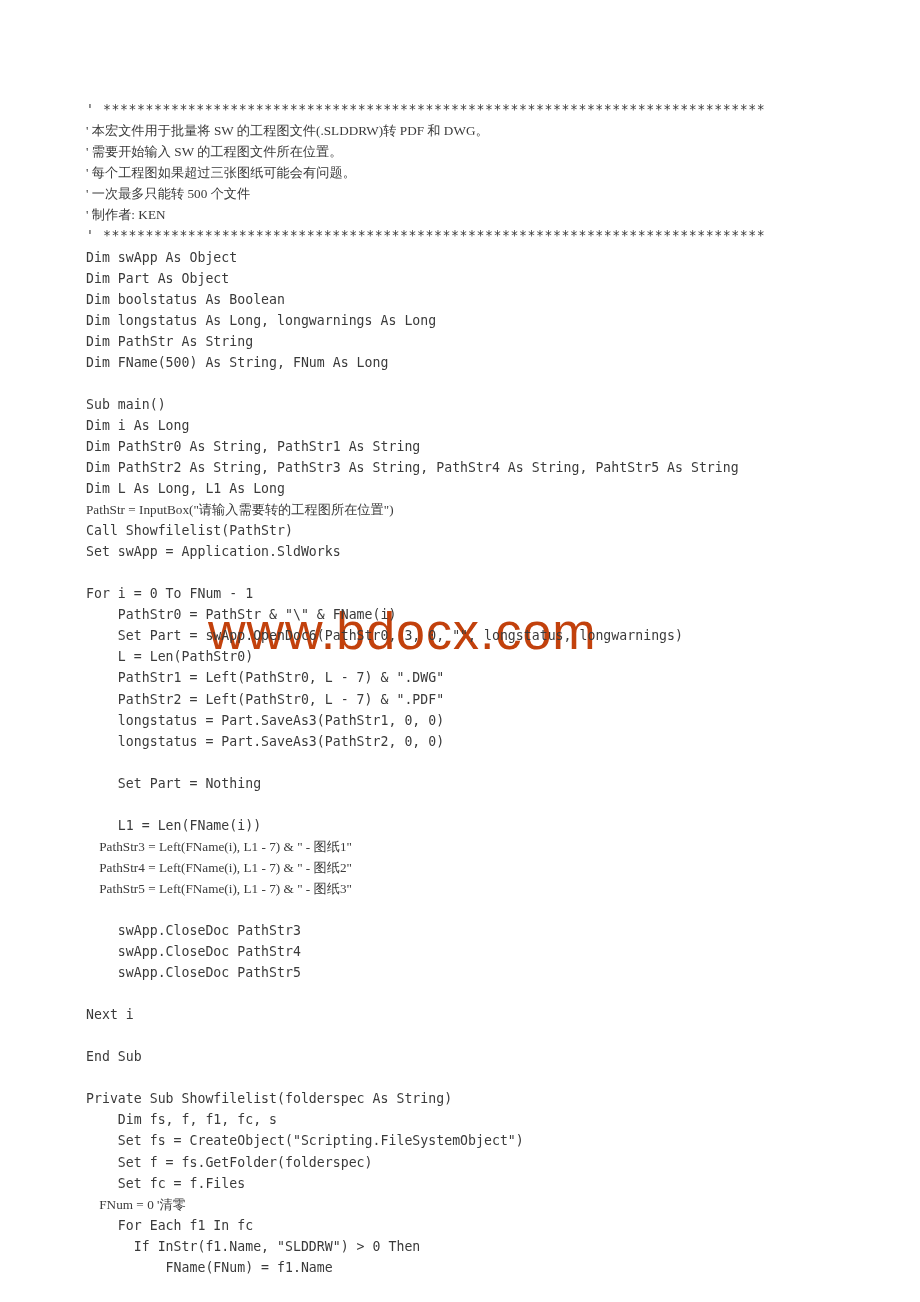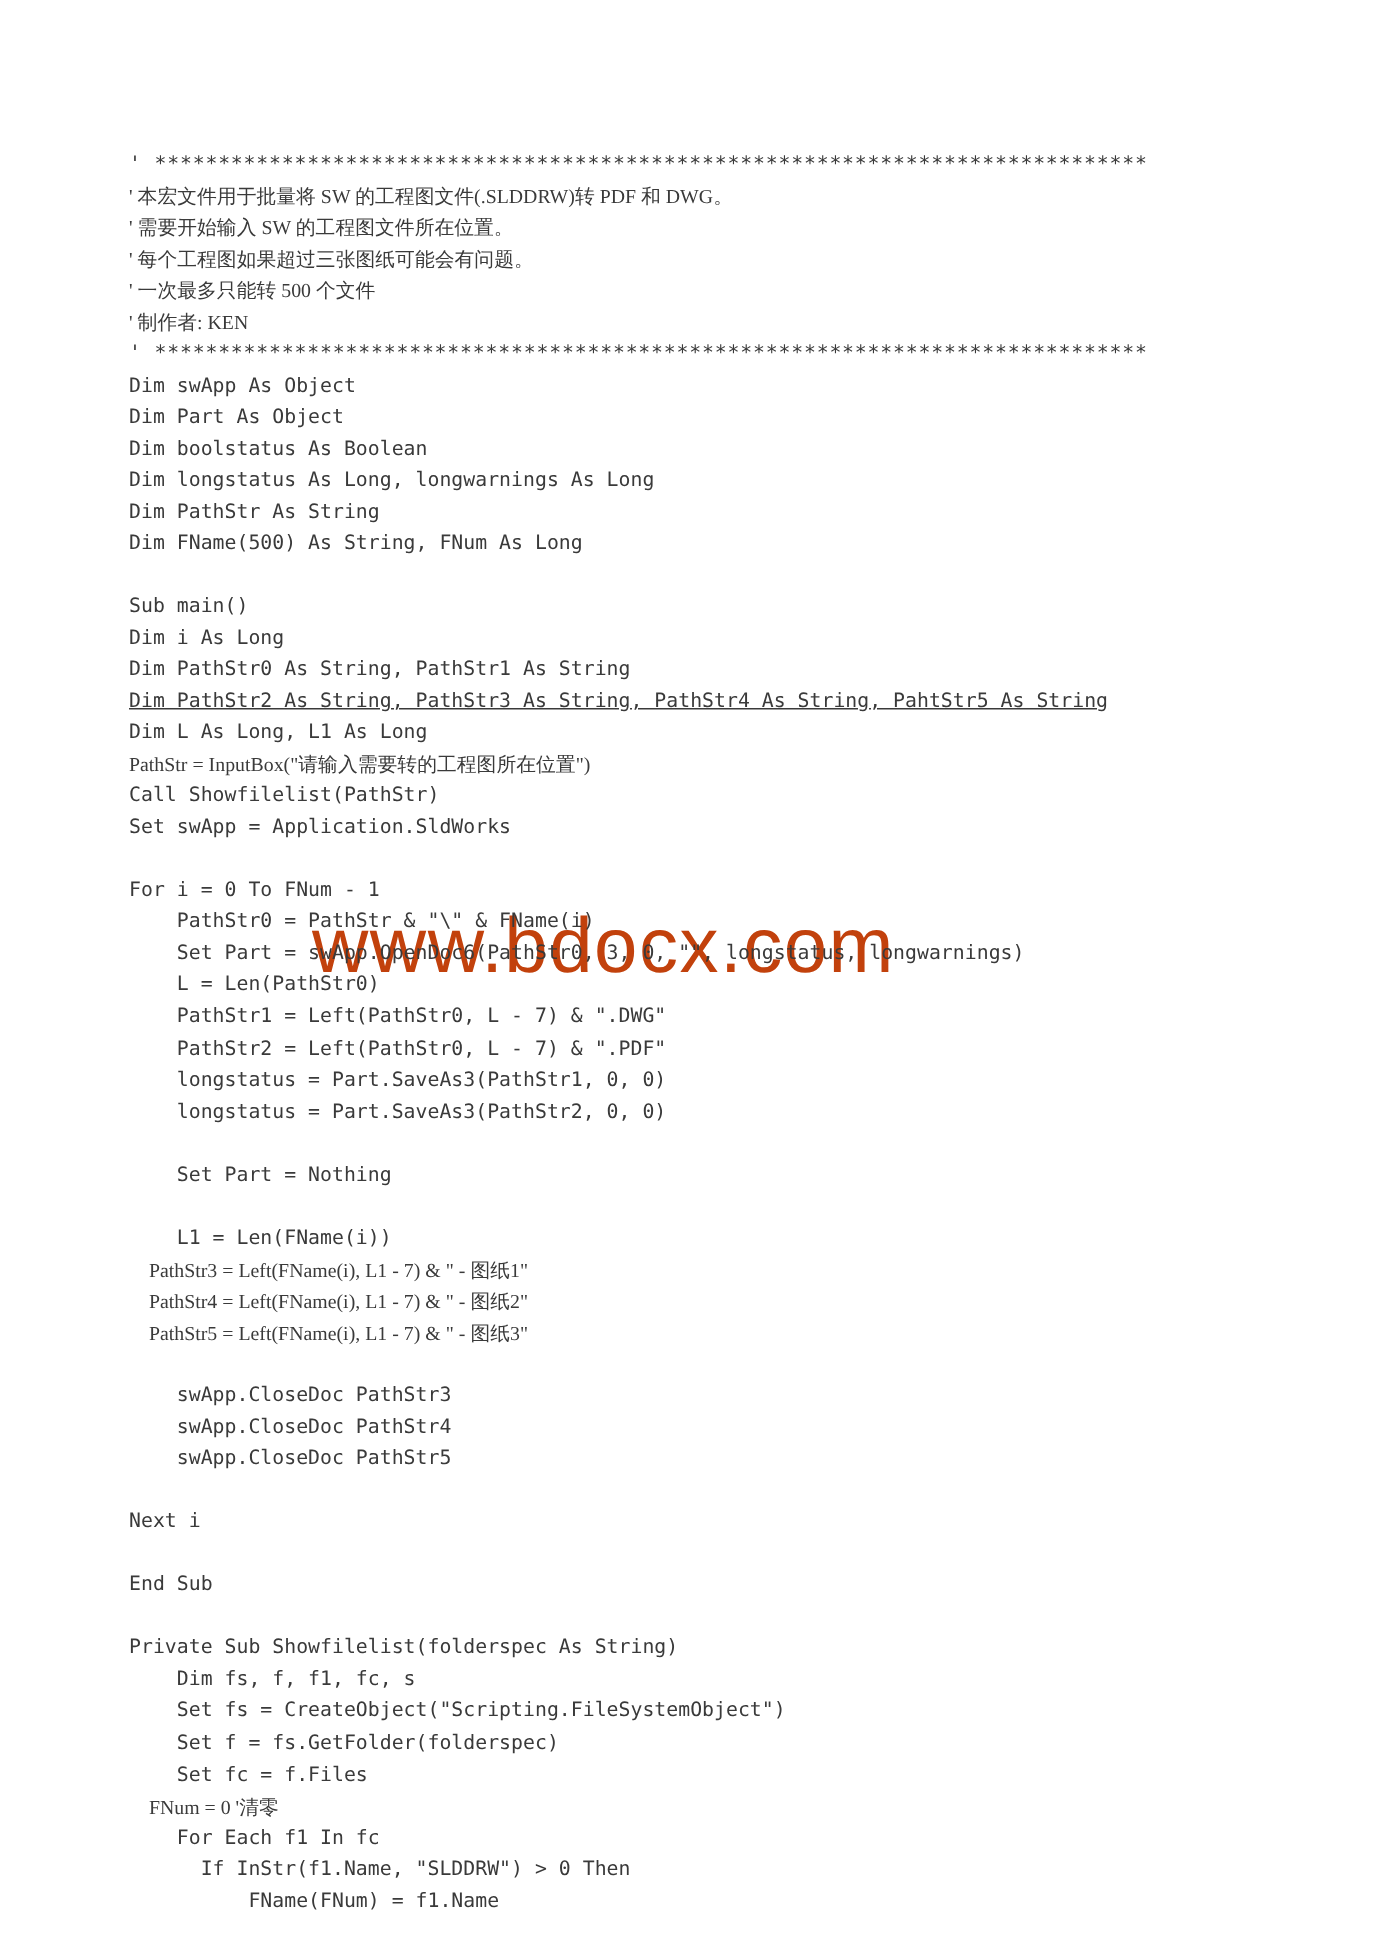--- a/index.html
+++ b/index.html
@@ -64,21 +64,20 @@
   
   .ln.cjk {
     font-family: Liberation Serif, serif;
   }
   .ln.stars {
     letter-spacing: 0.55px;
   }
   .ln.wrap {
     white-space: pre-wrap;
     word-break: break-all;
-    text-decoration: underline;
   }
 </style>
 </head>
 <body>
 
 <div id="page">
 
   <div id="watermark">www.bdocx.com</div>
 
   <pre id="code"><span class="ln stars">' ******************************************************************************</span><span class="ln cjk">' 本宏文件用于批量将 SW 的工程图文件(.SLDDRW)转 PDF 和 DWG。</span><span class="ln cjk">' 需要开始输入 SW 的工程图文件所在位置。</span><span class="ln cjk">' 每个工程图如果超过三张图纸可能会有问题。</span><span class="ln cjk">' 一次最多只能转 500 个文件</span><span class="ln cjk">' 制作者: KEN</span><span class="ln stars">' ******************************************************************************</span><span class="ln">Dim swApp As Object</span><span class="ln">Dim Part As Object</span><span class="ln">Dim boolstatus As Boolean</span><span class="ln">Dim longstatus As Long, longwarnings As Long</span><span class="ln">Dim PathStr As String</span><span class="ln">Dim FName(500) As String, FNum As Long</span><span class="ln blank">&nbsp;</span><span class="ln">Sub main()</span><span class="ln">Dim i As Long</span><span class="ln">Dim PathStr0 As String, PathStr1 As String</span><span class="ln wrap">Dim PathStr2 As String, PathStr3 As String, PathStr4 As String, PahtStr5 As String</span><span class="ln">Dim L As Long, L1 As Long</span><span class="ln cjk">PathStr = InputBox("请输入需要转的工程图所在位置")</span><span class="ln">Call Showfilelist(PathStr)</span><span class="ln">Set swApp = Application.SldWorks</span><span class="ln blank">&nbsp;</span><span class="ln">For i = 0 To FNum - 1</span><span class="ln">    PathStr0 = PathStr &amp; "\" &amp; FName(i)</span><span class="ln">    Set Part = swApp.OpenDoc6(PathStr0, 3, 0, "", longstatus, longwarnings)</span><span class="ln">    L = Len(PathStr0)</span><span class="ln">    PathStr1 = Left(PathStr0, L - 7) &amp; ".DWG"</span><span class="ln">    PathStr2 = Left(PathStr0, L - 7) &amp; ".PDF"</span><span class="ln">    longstatus = Part.SaveAs3(PathStr1, 0, 0)</span><span class="ln">    longstatus = Part.SaveAs3(PathStr2, 0, 0)</span><span class="ln blank">&nbsp;</span><span class="ln">    Set Part = Nothing</span><span class="ln blank">&nbsp;</span><span class="ln">    L1 = Len(FName(i))</span><span class="ln cjk">    PathStr3 = Left(FName(i), L1 - 7) &amp; " - 图纸1"</span><span class="ln cjk">    PathStr4 = Left(FName(i), L1 - 7) &amp; " - 图纸2"</span><span class="ln cjk">    PathStr5 = Left(FName(i), L1 - 7) &amp; " - 图纸3"</span><span class="ln blank">&nbsp;</span><span class="ln">    swApp.CloseDoc PathStr3</span><span class="ln">    swApp.CloseDoc PathStr4</span><span class="ln">    swApp.CloseDoc PathStr5</span><span class="ln blank">&nbsp;</span><span class="ln">Next i</span><span class="ln blank">&nbsp;</span><span class="ln">End Sub</span><span class="ln blank">&nbsp;</span><span class="ln">Private Sub Showfilelist(folderspec As String)</span><span class="ln">    Dim fs, f, f1, fc, s</span><span class="ln">    Set fs = CreateObject("Scripting.FileSystemObject")</span><span class="ln">    Set f = fs.GetFolder(folderspec)</span><span class="ln">    Set fc = f.Files</span><span class="ln cjk">    FNum = 0 '清零</span><span class="ln">    For Each f1 In fc</span><span class="ln">      If InStr(f1.Name, "SLDDRW") &gt; 0 Then</span><span class="ln">          FName(FNum) = f1.Name</span></pre>

